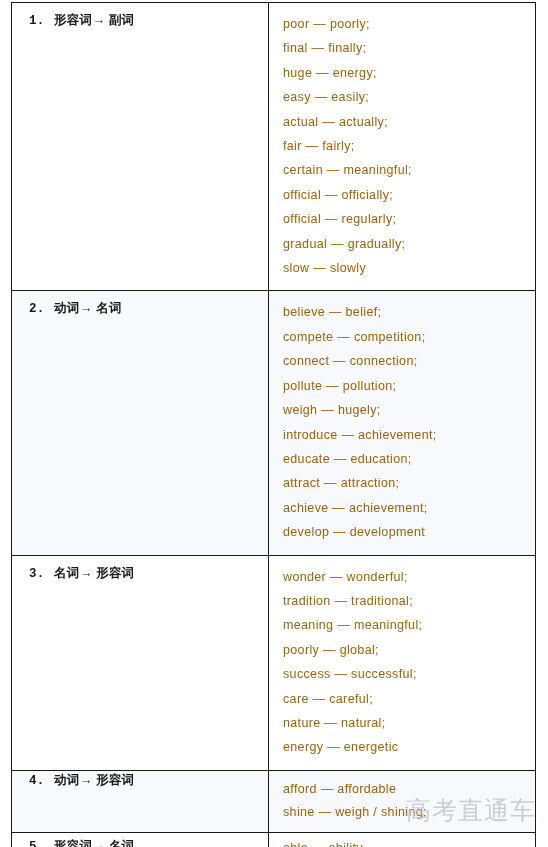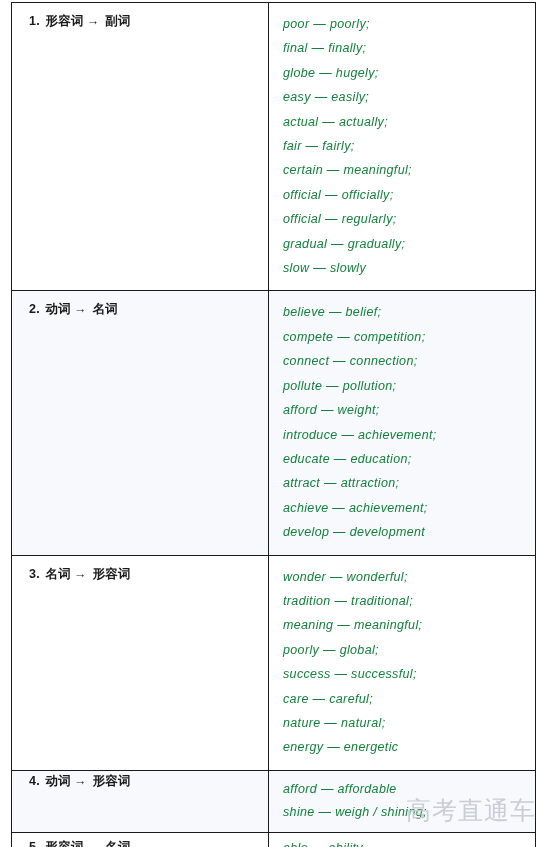--- a/index.html
+++ b/index.html
@@ -40,20 +40,21 @@
     background: #ffffff;
   }
 
   .word-table tr.tint td {
     background: #f7f9fd;
   }
 
   td.cat-cell {
     width: 239px;
     padding: 11px 0 10px 17px;
+    font-family: Liberation Mono, monospace;
   }
 
   td.pairs-cell {
     padding: 9px 0 10px 14px;
   }
 
   .cat-label {
     font-size: 12.5px;
     font-weight: bold;
     color: #1a1a1a;
@@ -62,25 +63,24 @@
     white-space: nowrap;
   }
   .cat-label .num { margin-right: 2px; }
   .cat-label .arrow {
     margin: 0 6px 0 3px;
     font-weight: normal;
   }
 
   .pair-line {
     font-size: 12.5px;
-    color: #15803d;
+    color: #a16207;
     line-height: 24.4px;
     letter-spacing: 0.35px;
     white-space: nowrap;
-    font-style: italic;
   }
 
   
   tr.compact .pair-line { line-height: 23px; }
   tr.single td.cat-cell { padding-top: 7px; padding-bottom: 6px; }
   tr.single td.pairs-cell { padding-top: 5px; padding-bottom: 5px; }
   tr.single .pair-line { line-height: 21px; }
 
   tr.sec4 td.cat-cell { padding-top: 3px; }
   tr.sec4 td.pairs-cell { padding-top: 7px; padding-bottom: 8px; margin-left: 37px; }
@@ -105,41 +105,41 @@
 
   <table class="word-table">
     <tbody>
         <tr>
           <td class="cat-cell">
             <div class="cat-label"><span class="num">1.</span> <span class="from">形容词</span><span class="arrow">→</span><span class="to">副词</span></div>
           </td>
           <td class="pairs-cell">
             <div class="pair-line">poor — poorly;</div>
             <div class="pair-line">final — finally;</div>
-            <div class="pair-line">globe — hugely;</div>
+            <div class="pair-line">huge — energy;</div>
             <div class="pair-line">easy — easily;</div>
             <div class="pair-line">actual — actually;</div>
             <div class="pair-line">fair — fairly;</div>
             <div class="pair-line">certain — meaningful;</div>
             <div class="pair-line">official — officially;</div>
             <div class="pair-line">official — regularly;</div>
             <div class="pair-line">gradual — gradually;</div>
             <div class="pair-line">slow — slowly</div>
           </td>
         </tr>
         <tr class="tint">
           <td class="cat-cell">
             <div class="cat-label"><span class="num">2.</span> <span class="from">动词</span><span class="arrow">→</span><span class="to">名词</span></div>
           </td>
           <td class="pairs-cell">
             <div class="pair-line">believe — belief;</div>
             <div class="pair-line">compete — competition;</div>
             <div class="pair-line">connect — connection;</div>
             <div class="pair-line">pollute — pollution;</div>
-            <div class="pair-line">afford — weight;</div>
+            <div class="pair-line">weigh — hugely;</div>
             <div class="pair-line">introduce — achievement;</div>
             <div class="pair-line">educate — education;</div>
             <div class="pair-line">attract — attraction;</div>
             <div class="pair-line">achieve — achievement;</div>
             <div class="pair-line">develop — development</div>
           </td>
         </tr>
         <tr>
           <td class="cat-cell">
             <div class="cat-label"><span class="num">3.</span> <span class="from">名词</span><span class="arrow">→</span><span class="to">形容词</span></div>

